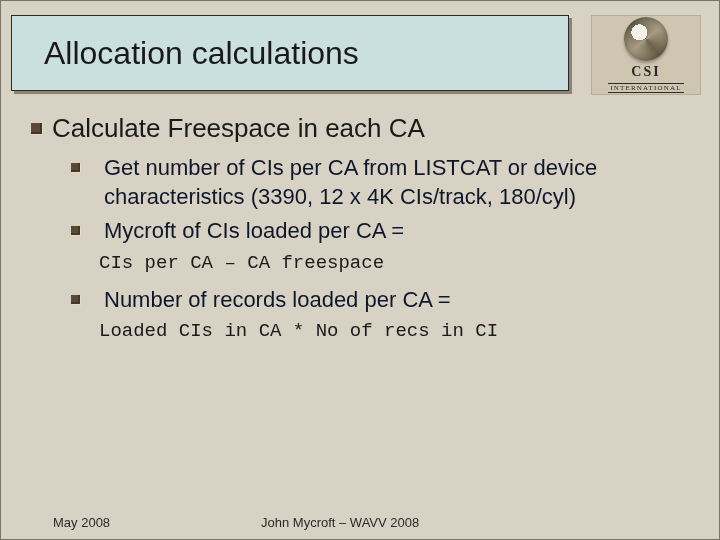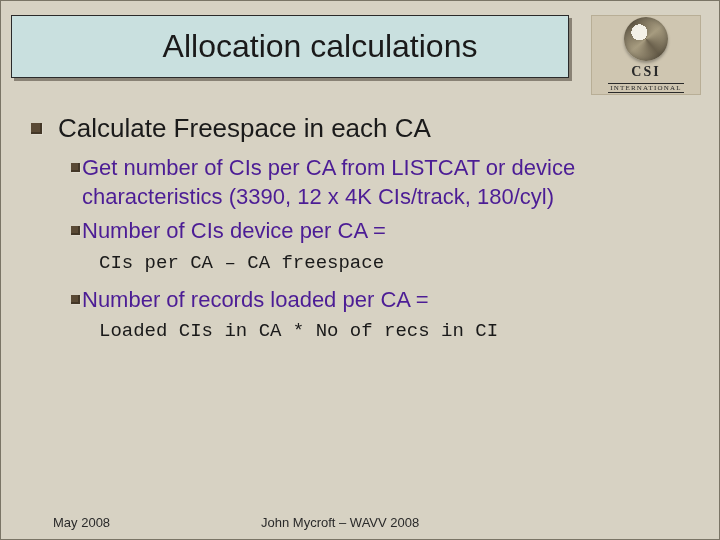--- a/index.html
+++ b/index.html
@@ -13,28 +13,27 @@
     width: 720px;
     height: 540px;
     position: relative;
     border: 1px solid #7a7566;
   }
   .title-bar {
     position: absolute;
     top: 14px;
     left: 10px;
     width: 558px;
-    height: 63px;
+    height: 76px;
     background: #c9e0df;
     border: 1px solid #2a2a2a;
     box-shadow: 3px 3px 0 rgba(60,50,40,0.5);
     display: flex;
     align-items: center;
-    padding-left: 60px;
-    justify-content: center;
+    padding-left: 32px;
   }
   .title-bar h1 {
     font-family: Arial, Helvetica, sans-serif;
     font-weight: 400;
     font-size: 32px;
     color: #1a1a1a;
   }
   .logo {
     position: absolute;
     top: 14px;
@@ -79,30 +78,30 @@
     top: 112px;
     left: 30px;
     right: 30px;
   }
   .lvl1 {
     font-size: 26px;
     color: #1a1a1a;
     margin-bottom: 10px;
     display: flex;
     align-items: flex-start;
-    gap: 16px;
+    gap: 10px;
   }
   .lvl2 {
     font-size: 22px;
-    color: #4c1d95;
+    color: #0f172a;
     margin-left: 40px;
     margin-bottom: 6px;
     display: flex;
     align-items: flex-start;
-    gap: 2px;
+    gap: 24px;
     line-height: 1.3;
   }
   .lvl3 {
     font-size: 19px;
     color: #1a1a1a;
     margin-left: 68px;
     margin-bottom: 10px;
     margin-top: 4px;
     line-height: 1.25;
     font-family: Liberation Mono, monospace;
@@ -156,21 +155,21 @@
     </div>
 
     <div class="lvl2">
       <span class="bullet"></span>
       <span>Get number of CIs per CA from LISTCAT or device characteristics (3390, 12 x 4K CIs/track, 180/cyl)</span>
     </div>
 
 
     <div class="lvl2">
       <span class="bullet"></span>
-      <span>Number of CIs device per CA =</span>
+      <span>Mycroft of CIs loaded per CA =</span>
     </div>
 
     <div class="lvl3">
       <span>CIs per CA – CA freespace</span>
     </div>
 
     <div class="lvl2">
       <span class="bullet"></span>
       <span>Number of records loaded per CA =</span>
     </div>

